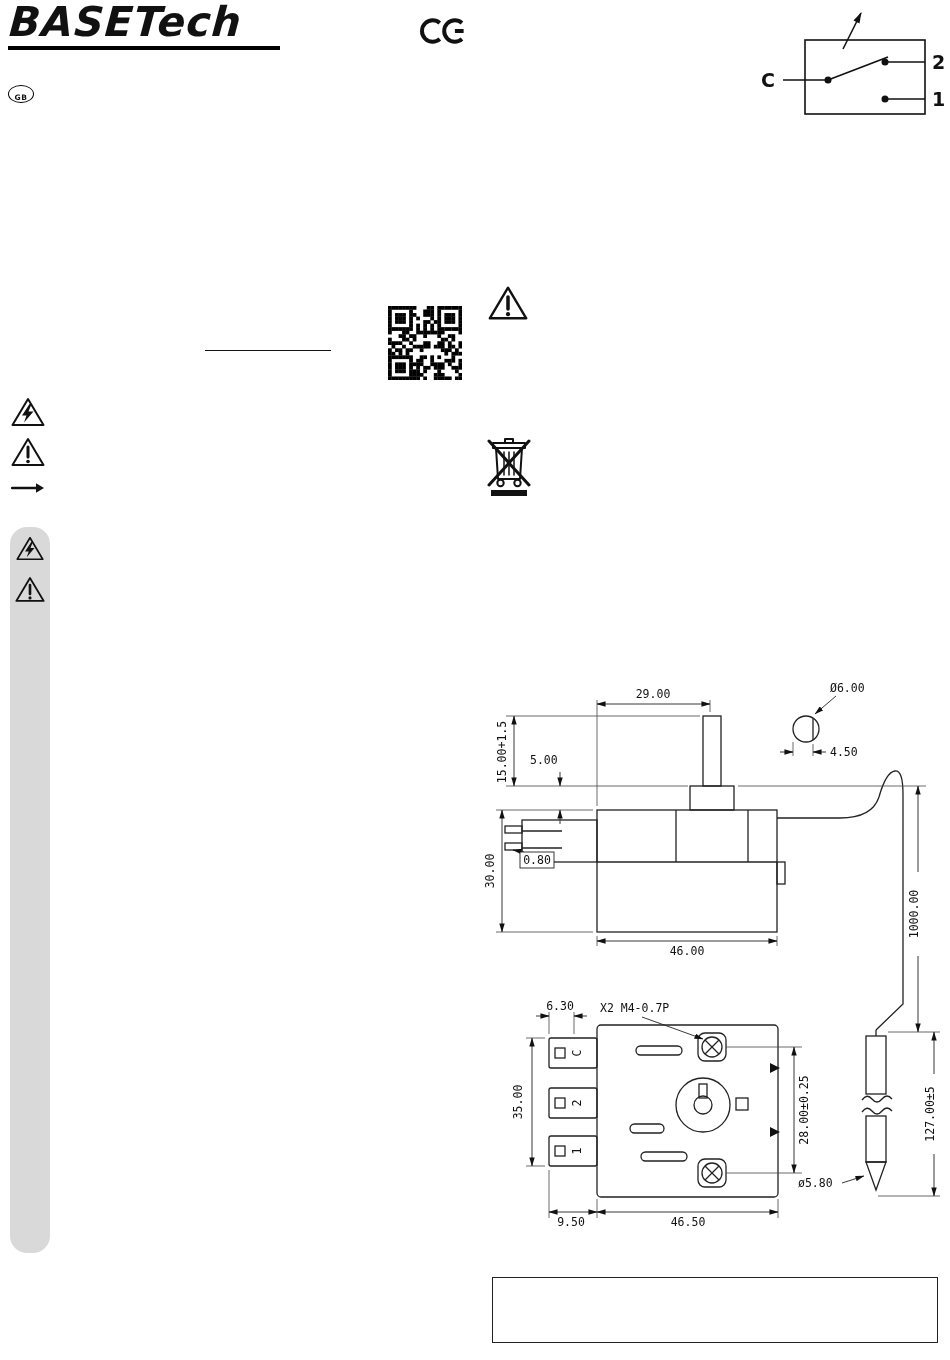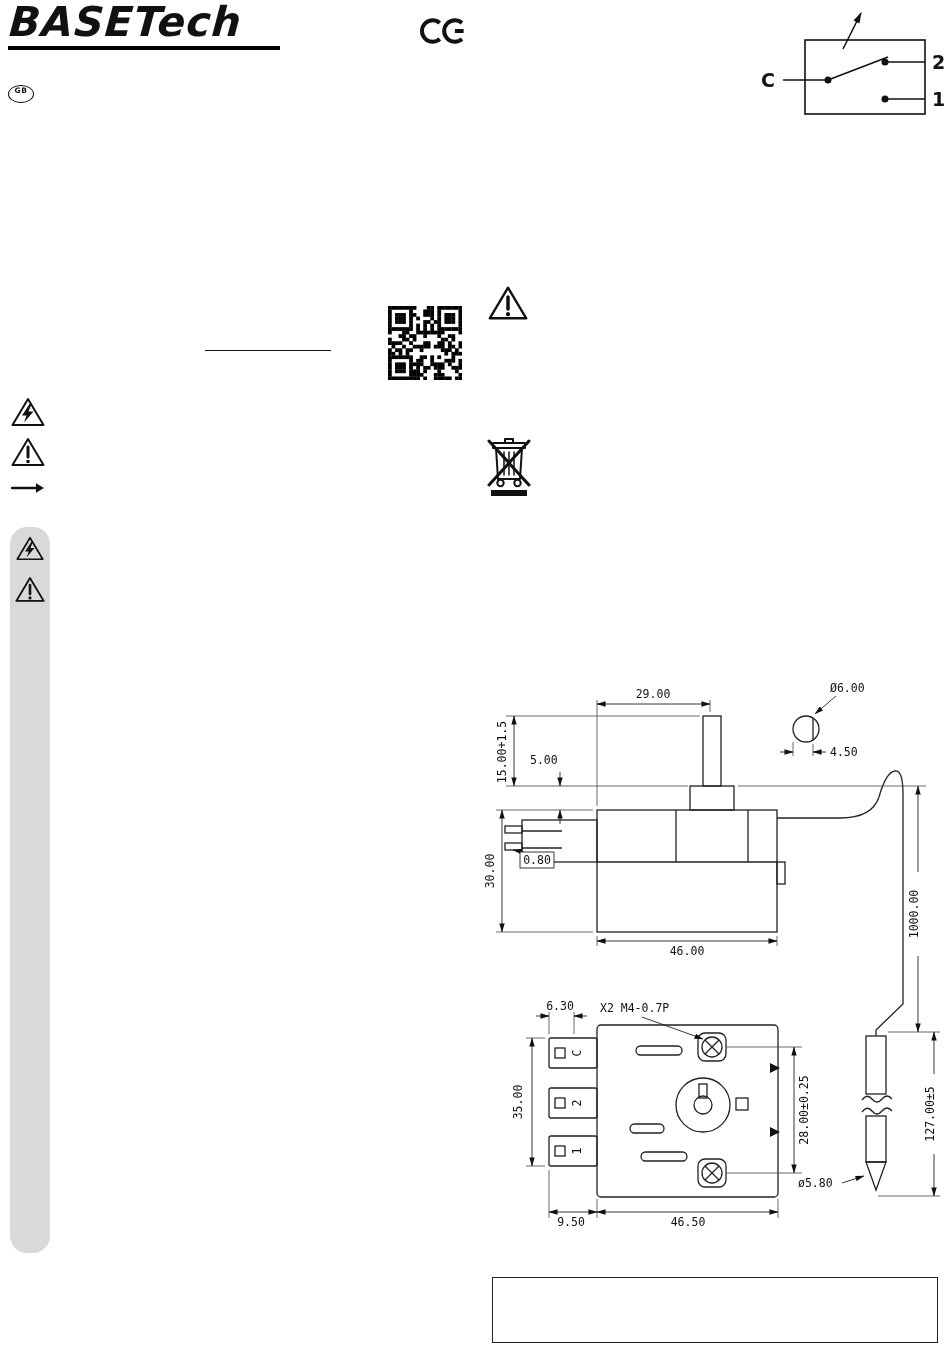--- a/index.html
+++ b/index.html
@@ -6,21 +6,21 @@
   .page{position:relative;width:950px;height:1360px;background:#fff;overflow:hidden;
         font-family:"DejaVu Sans",sans-serif;color:#111;}
   .abs{position:absolute;}
   
   .logo-text{font-family:"DejaVu Sans",sans-serif;font-weight:bold;font-style:italic;
              font-size:41px;line-height:1;letter-spacing:1px;transform:skewX(-4deg);
              transform-origin:left bottom;white-space:nowrap;}
   .logo-rule{width:272px;height:4px;background:#000;margin-top:3px;}
   
   .gb{width:24px;height:16px;border:1.5px solid #000;border-radius:50%;
-      display:flex;align-items:flex-start;justify-content:center;
+      display:flex;align-items:flex-end;justify-content:center;
       font-size:7.5px;font-weight:bold;letter-spacing:.5px;}
   
   .sidebar{width:40px;height:726px;background:#d9d9d9;border-radius:17px;
            display:flex;flex-direction:column;align-items:center;padding-top:9px;gap:15px;box-sizing:border-box;}
   
   .rule{width:126px;height:0;border-top:1.5px solid #111;}
   .note-box{width:444px;height:64px;border:1.6px solid #222;background:#fff;}
   
   g.outline, path.outline, rect.outline{stroke:#222;fill:none;stroke-width:1.3;}
   .dl{stroke:#222;stroke-width:0.9;fill:none;}

